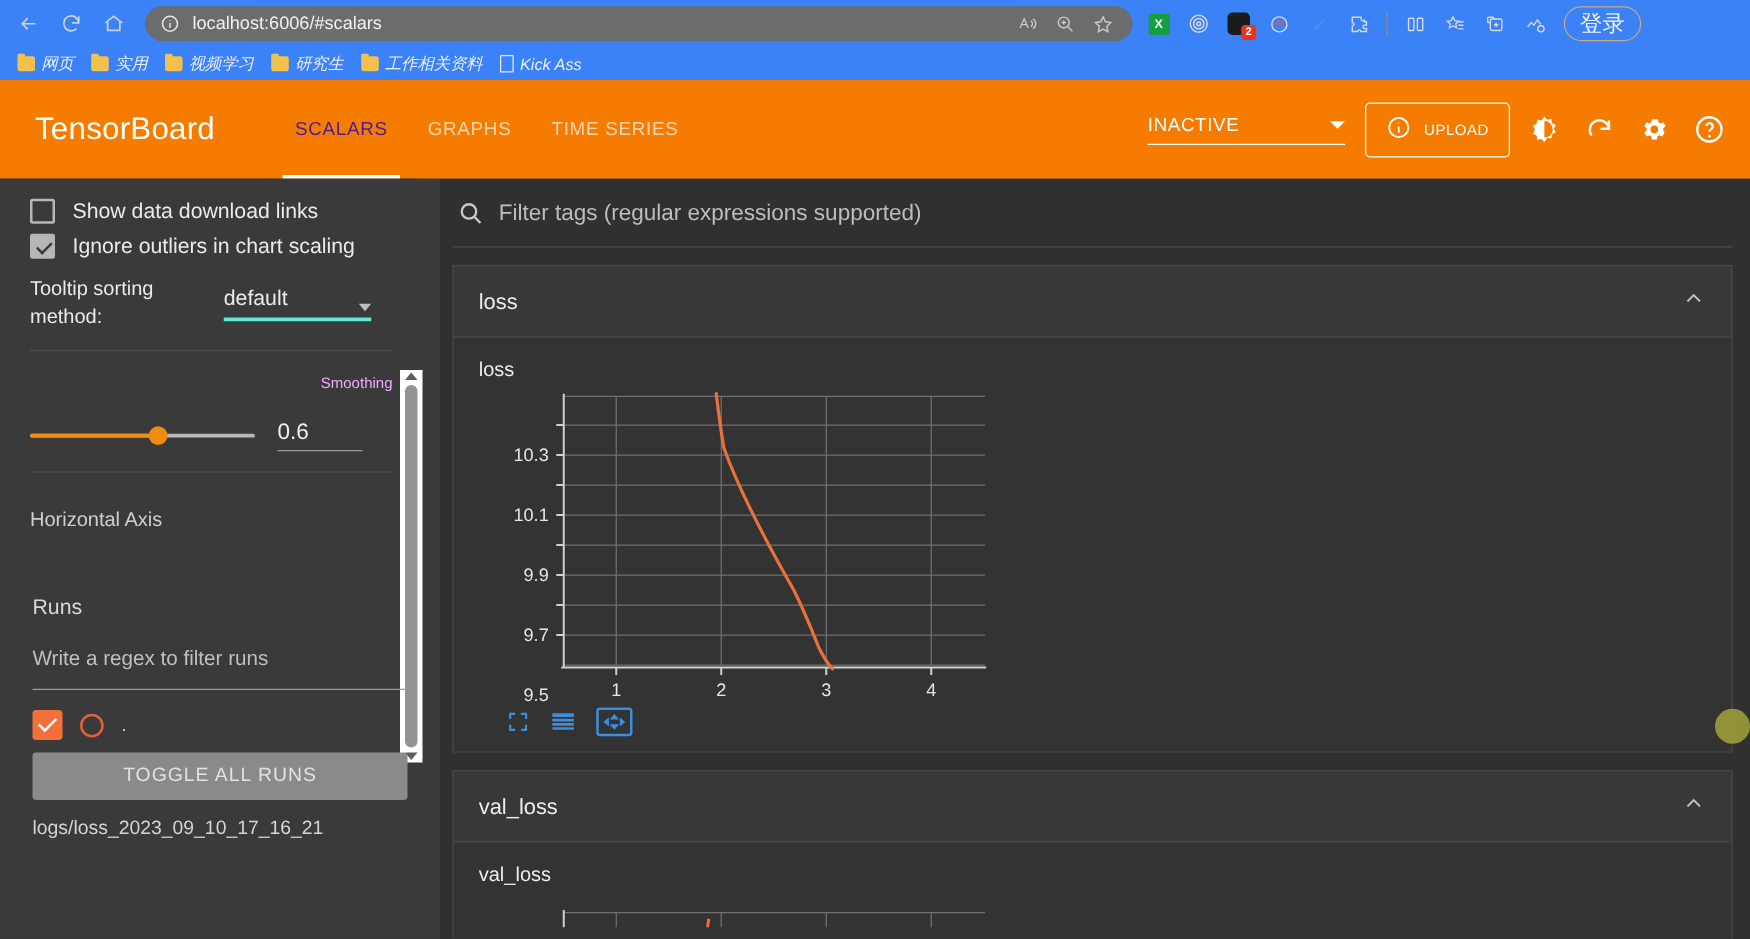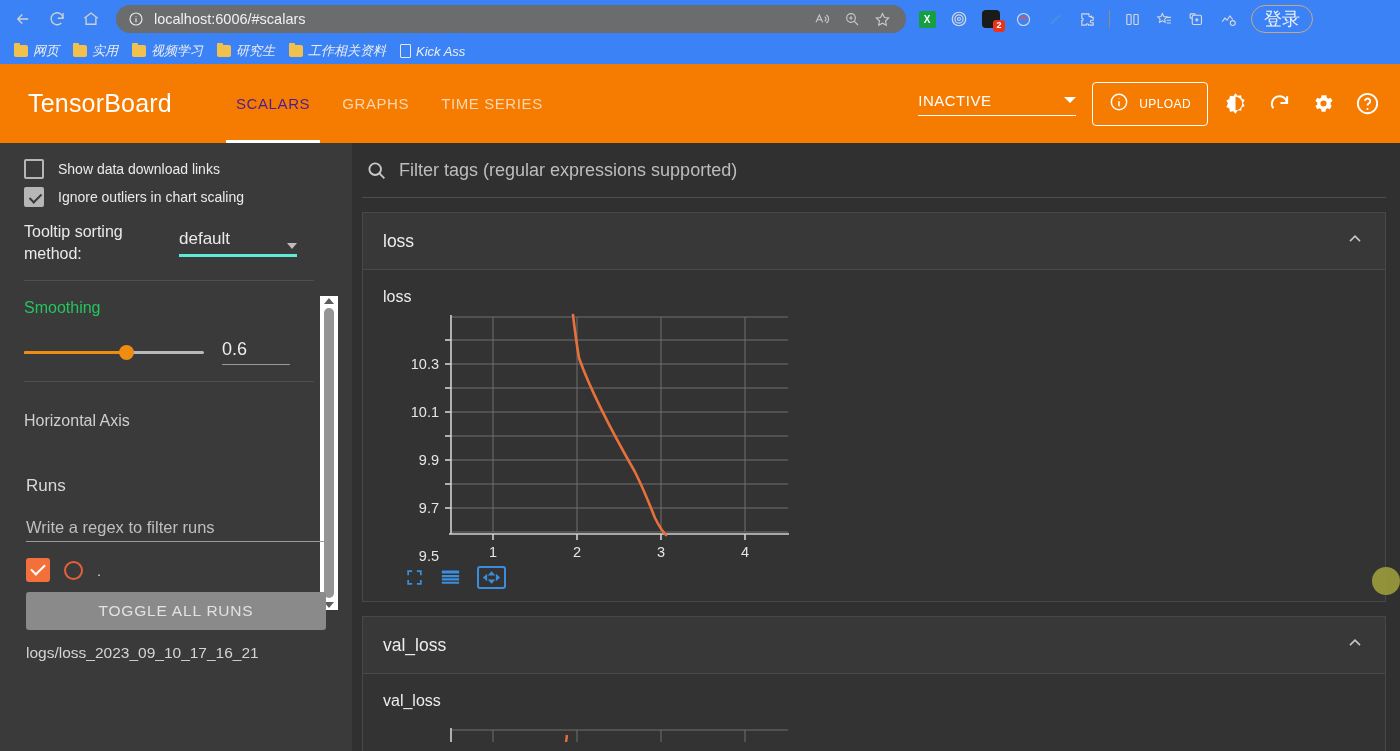--- a/index.html
+++ b/index.html
@@ -91,31 +91,31 @@
     position: absolute; top: 0; left: 0; width: 336px; height: 317px;
     background: #3a3a3a; overflow: hidden; padding: 16px 22px 0 24px;
   }
   .chk-row { display: flex; align-items: center; gap: 14px; margin-bottom: 8px; }
   .chkbox { width: 20px; height: 20px; border: 2px solid #b6b6b6; border-radius: 2px; flex:0 0 auto;}
   .chkbox.checked { background: #b6b6b6; border-color: #b6b6b6; position: relative; }
   .chkbox.checked:after {
     content:""; position:absolute; left:6px; top:2px; width:5px; height:10px;
     border:solid #3a3a3a; border-width:0 2.5px 2.5px 0; transform:rotate(45deg);
   }
-  .chk-label { color: #eaeaea; font-size: 14px; white-space: nowrap; }
+  .chk-label { color: #eaeaea; font-size: 17px; white-space: nowrap; }
   .tooltip-row { display: flex; align-items: flex-start; margin-top: 14px; }
   .tooltip-label { color: #eaeaea; font-size: 16px; width: 155px; line-height: 1.35; }
   .sel-default {
     width: 118px; border-bottom: 3px solid #5eead4; display: flex; align-items: flex-end;
     padding-bottom: 5px; margin-top: 8px;
   }
   .sel-default span { color: #eaeaea; font-size: 17px; }
   .sel-default .caret { margin-left: auto; width:0;height:0;border-left:5px solid transparent;border-right:5px solid transparent;border-top:6px solid #bdbdbd;}
   .divider { height: 1px; background: #4e4e4e; margin: 16px 0 0 0; }
-  .sec-title { color: #22c55e; font-size: 16px; margin: 18px 0 0 0; }
+  .sec-title { color: #f0abfc; font-size: 12px; margin: 18px 0 0 0; text-align: right; }
   .slider-row { display: flex; align-items: center; margin-top: 22px; gap: 18px; }
   .slider { position: relative; width: 180px; height: 16px; flex:0 0 auto;}
   .slider .track-full { position:absolute; top:7px; left:0; right:0; height:3px; background:#b8b8b8; border-radius:2px;}
   .slider .track-fill { position:absolute; top:7px; left:0; width:58%; height:3px; background:#ef8c12; border-radius:2px;}
   .slider .knob { position:absolute; top:1px; left:52.5%; width:15px;height:15px;border-radius:50%;background:#ef8c12;}
   .smooth-val { width: 68px; border-bottom: 1px solid #9a9a9a; color: #eeeeee; font-size: 18px; padding-bottom: 4px;}
   .haxis { color: #cfcfcf; font-size: 16px; margin-top: 30px; }
 
   .sb-scroll {
     position: absolute; top: 153px; left: 320px; width: 18px; height: 314px;
@@ -123,21 +123,21 @@
     justify-content: space-between; padding: 2px 0;
   }
   .sb-arrow { width:0;height:0;border-left:5px solid transparent;border-right:5px solid transparent; flex:0 0 auto;}
   .sb-arrow.up { border-bottom:6px solid #5d5d5d; }
   .sb-arrow.dn { border-top:6px solid #5d5d5d; }
   .sb-thumb { width: 10px; flex: 1 1 auto; margin: 4px 0; background: #949494; border-radius: 5px; }
 
   .runs-pane { position: absolute; top: 317px; left: 0; width: 352px; padding: 0 26px; }
   .runs-title { color: #d8d8d8; font-size: 17px; margin-top: 16px; }
   .regex-input {
-    margin-top: 22px; border-bottom: 1px solid #9b9b9b; padding-bottom: 4px;
+    margin-top: 22px; border-bottom: 1px solid #9b9b9b; padding-bottom: 14px;
     color: #bfbfbf; font-size: 16.5px;
   }
   .run-row { display: flex; align-items: center; gap: 14px; margin-top: 16px; }
   .run-chk { width: 24px; height: 24px; background: #f4703b; border-radius: 3px; position: relative; flex:0 0 auto;}
   .run-chk:after {
     content:""; position:absolute; left:8px; top:3px; width:6px; height:12px;
     border:solid #fff; border-width:0 2.6px 2.6px 0; transform:rotate(45deg);
   }
   .run-circle { width: 19px; height: 19px; border: 2.5px solid #e2603a; border-radius: 50%; flex:0 0 auto;}
   .run-dot-label { color: #d4d4d4; font-size: 15px; }

